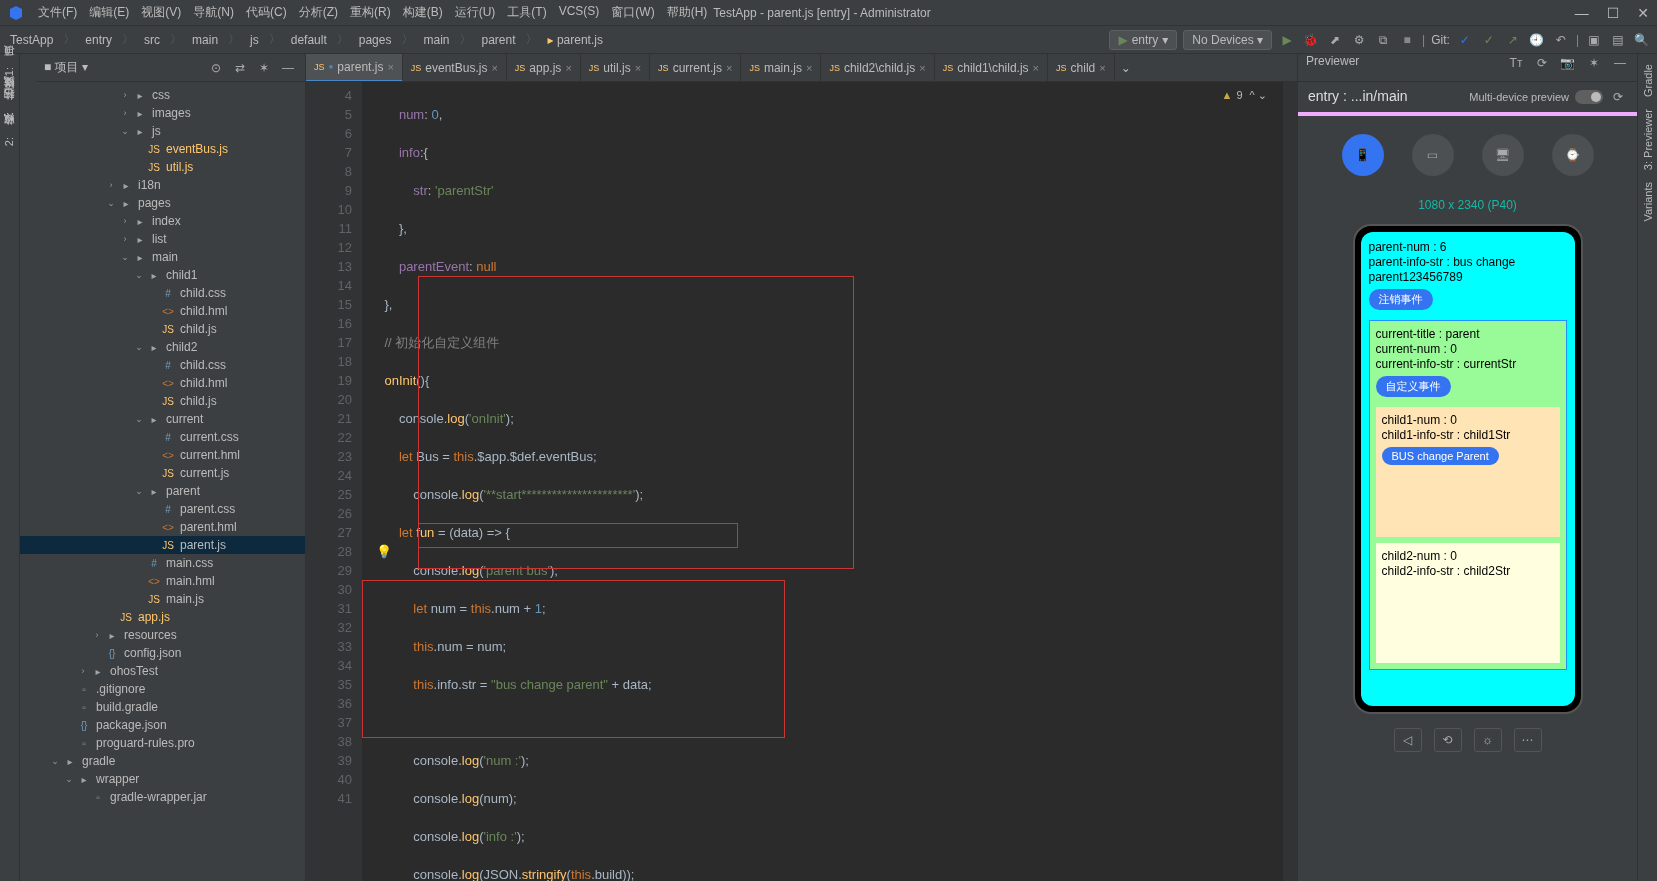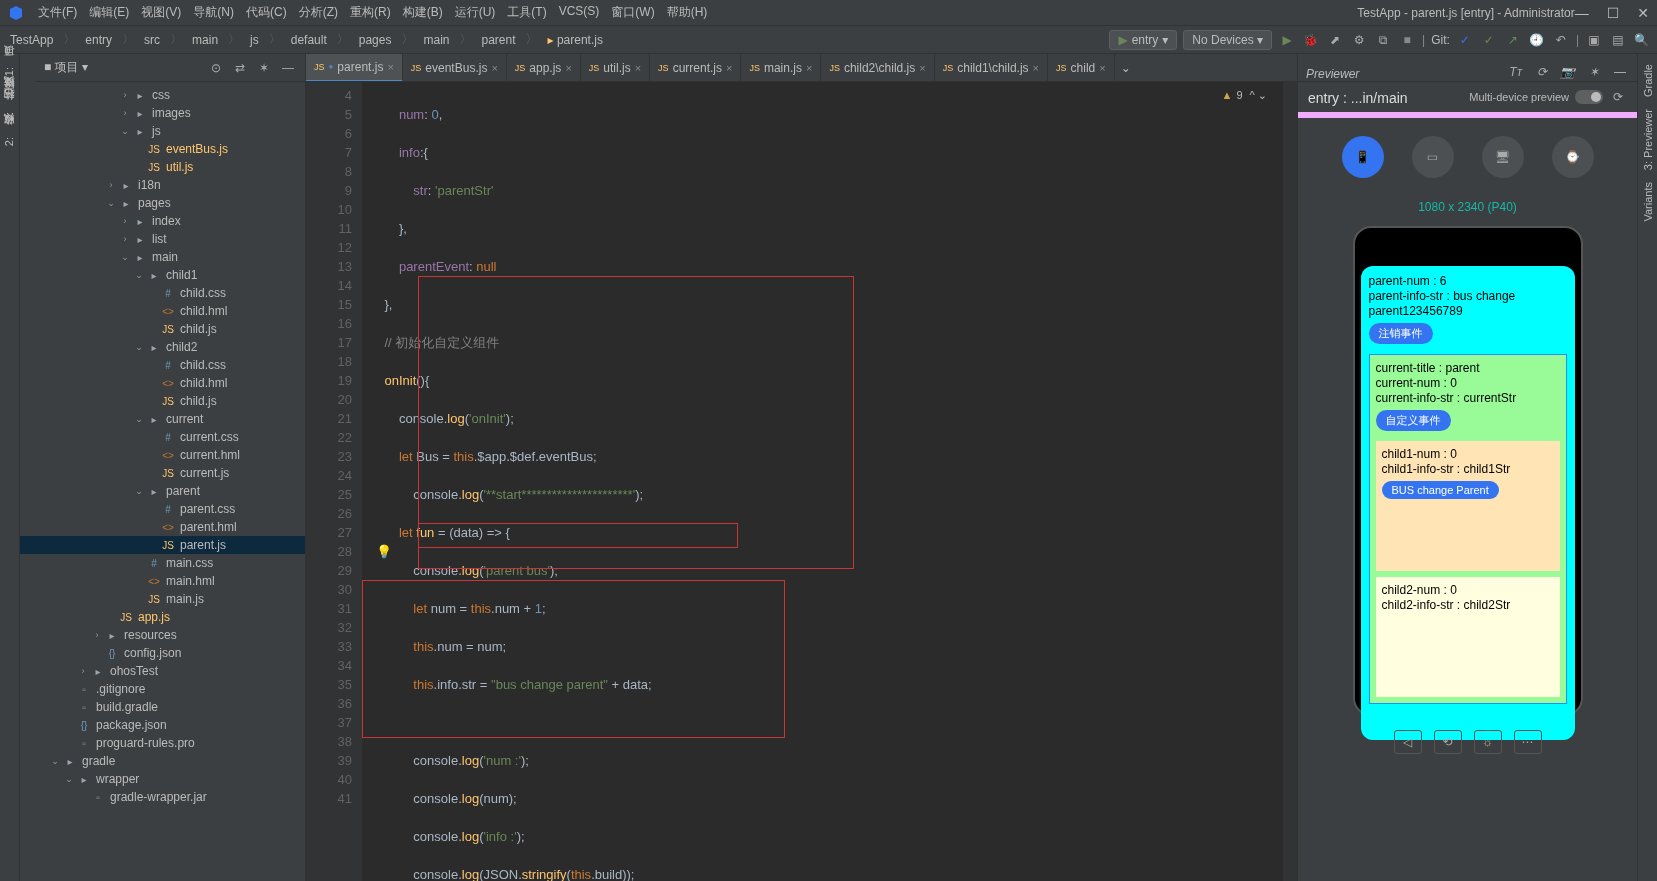--- a/index.html
+++ b/index.html
@@ -1,20 +1,20 @@
 <!DOCTYPE html>
 <html><head>
 <meta charset="utf-8">
 <style>
 * { margin:0; padding:0; box-sizing:border-box; font-family:"Segoe UI",Arial,sans-serif; }
 body { background:#2b2b2b; color:#bbb; font-size:12px; width:1657px; height:881px; overflow:hidden; }
 .titlebar { height:26px; background:#3c3f41; display:flex; align-items:center; padding:0 8px; border-bottom:1px solid #323232; }
 .titlebar .logo { width:16px; height:16px; margin-right:8px; }
 .menu-item { padding:0 6px; color:#bbb; cursor:pointer; }
-.titlebar .title-text { flex:1; text-align:right; color:#bbb; }
+.titlebar .title-text { flex:1; text-align:left; color:#bbb; }
 .win-controls { display:flex; gap:18px; align-items:center; margin-left:auto; }
 .win-controls span { color:#bbb; cursor:pointer; font-size:14px; }
 .toolbar { height:28px; background:#3c3f41; display:flex; align-items:center; border-bottom:1px solid #323232; padding:0 6px; }
 .breadcrumb { display:flex; align-items:center; gap:2px; flex:1; }
 .crumb { color:#bbb; padding:0 4px; }
 .crumb.sep { color:#666; }
 .toolbar-right { display:flex; align-items:center; gap:6px; }
 .combo { background:#4c5052; border:1px solid #5e6060; padding:2px 8px; border-radius:3px; color:#bbb; display:flex; align-items:center; gap:4px; }
 .tool-icon { width:18px; height:18px; display:flex; align-items:center; justify-content:center; color:#aaa; cursor:pointer; }
 .main { display:flex; height:calc(100% - 54px); }
@@ -47,30 +47,30 @@
 .str { color:#6a8759; }
 .num { color:#6897bb; }
 .com { color:#808080; }
 .fn { color:#ffc66d; }
 .var { color:#9876aa; }
 .id { color:#a9b7c6; }
 .box-red { border:1px solid #c93434; position:absolute; pointer-events:none; }
 .right-gutter { width:14px; background:#313335; position:relative; }
 .warn-badge { position:absolute; top:4px; right:16px; color:#bbb; font-size:11px; display:flex; align-items:center; gap:4px; }
 .previewer { width:340px; background:#3c3f41; border-left:1px solid #323232; display:flex; flex-direction:column; }
-.prev-header { height:28px; display:flex; align-items:flex-end; padding:0 8px; border-bottom:1px solid #323232; gap:8px;font-style:italic; }
-.prev-path { padding:6px 10px; display:flex; align-items:flex-end; justify-content:space-between; border-bottom:6px solid #f0abfc; }
+.prev-header { height:28px; display:flex; align-items:flex-start; padding:0 8px; border-bottom:1px solid #323232; gap:8px; }
+.prev-path { padding:6px 10px; display:flex; align-items:flex-start; justify-content:space-between; border-bottom:4px solid #f0abfc; }
 .toggle { width:28px; height:14px; background:#5e6060; border-radius:7px; position:relative; }
 .toggle::after { content:''; position:absolute; right:2px; top:2px; width:10px; height:10px; background:#bbb; border-radius:50%; }
 .device-row { display:flex; justify-content:center; gap:28px; padding:18px 0; }
 .dev-btn { width:42px; height:42px; border-radius:50%; background:#4c5052; display:flex; align-items:center; justify-content:center; cursor:pointer; color:#aaa; }
 .dev-btn.active { background:#3574f0; color:#fff; }
 .dev-label { text-align:center; color:#14b8a6; padding:4px 0 12px; }
 .phone-frame { width:230px; height:490px; margin:0 auto; background:#000; border-radius:18px; padding:6px; border:2px solid #555; }
-.phone-screen { width:100%; height:100%; background:#00ffff; border-radius:12px; padding:8px; font-size:12px; color:#000; overflow:hidden;margin-top:32px; }
+.phone-screen { width:100%; height:100%; background:#00ffff; border-radius:12px; padding:8px; font-size:12px; color:#000; overflow:hidden; }
 .phone-screen .txt { line-height:15px; }
 .btn-blue { background:#3574f0; color:#fff; border:none; border-radius:11px; padding:3px 10px; font-size:11px; margin:4px 0; cursor:pointer; }
 .card { background:#98fb98; border:1px solid #1e90ff; padding:6px; margin-top:6px; }
 .card-inner1 { background:#ffe4b5; padding:6px; margin-top:6px; height:130px; }
 .card-inner2 { background:#ffffe0; padding:6px; margin-top:6px; height:120px; }
 .prev-toolbar { display:flex; justify-content:center; gap:12px; padding:14px 0; }
 .prev-tool { width:28px; height:24px; border:1px solid #555; border-radius:3px; display:flex; align-items:center; justify-content:center; color:#aaa; cursor:pointer; }
 .right-edge { width:20px; background:#3c3f41; border-left:1px solid #323232; display:flex; flex-direction:column; align-items:center; padding-top:4px; }
 </style>
 </head>

